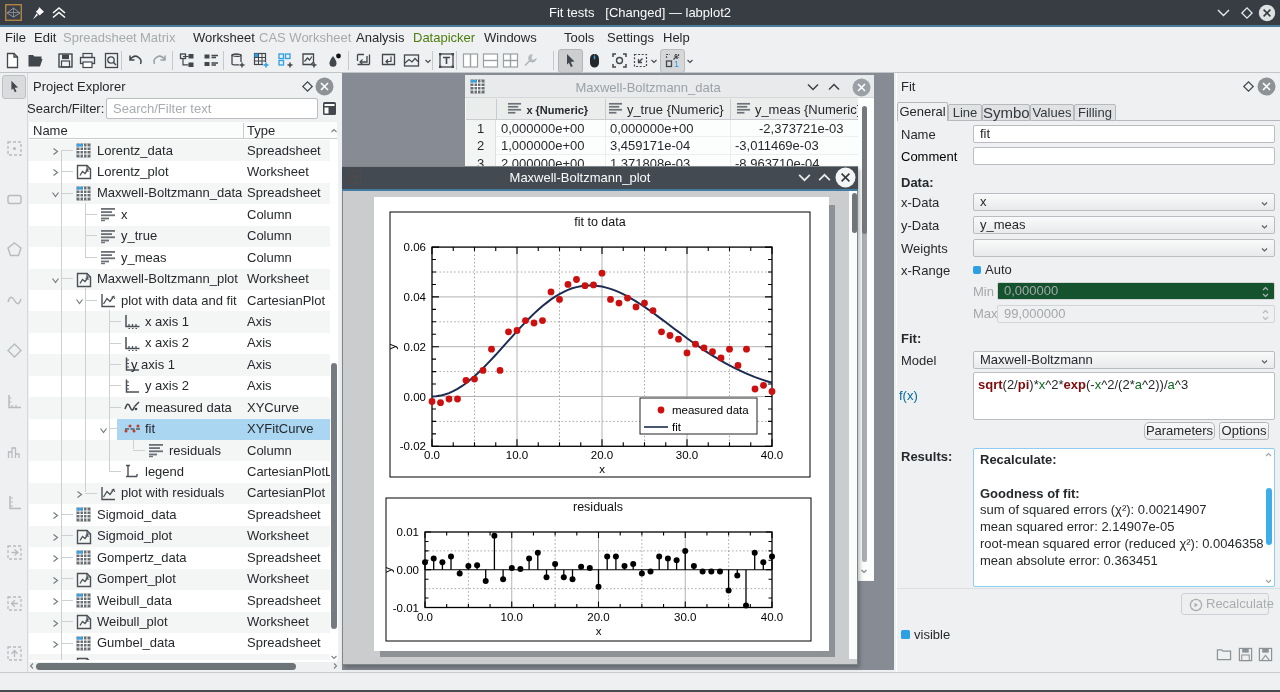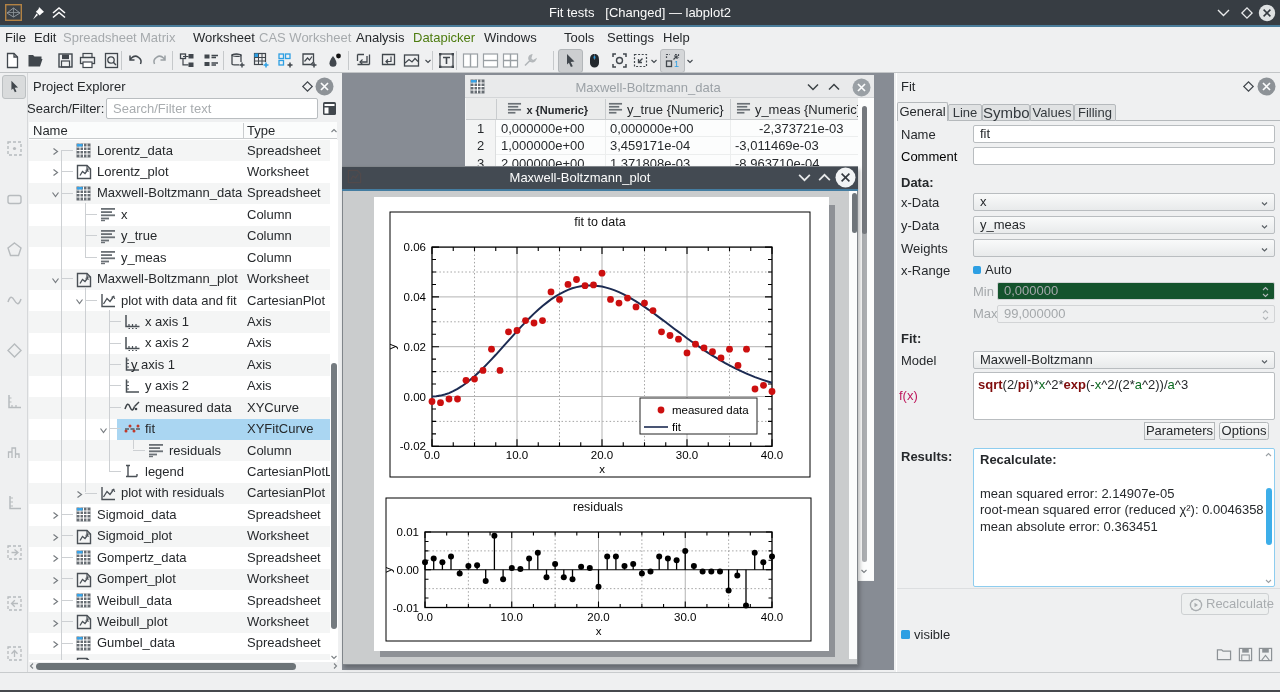--- a/index.html
+++ b/index.html
@@ -914,28 +914,30 @@
     </svg></div>
 <div style="position:absolute;left:973px;top:305.5px;height:16px;font-size:13px;line-height:16px;color:#a4a8ab;">Max</div>
 <div style="position:absolute;left:997px;top:304.5px;width:278px;height:18px;background:#eff0f1;border:1px solid #d2d4d6;border-radius:2px;font-size:13px;line-height:16px;padding-left:6px;color:#a4a8ab;">99,000000<svg style="position:absolute;right:4px;top:2px" width="9" height="14" viewBox="0 0 9 14">
       <path d="M2 5 L4.5 2.5 L7 5 M2 9 L4.5 11.5 L7 9" fill="none" stroke="#b4b8bb" stroke-width="1.1"></path>
     </svg></div>
 <div style="position:absolute;left:901px;top:331px;height:16px;font-size:13px;line-height:16px;font-weight:bold;color:#26292c;white-space:nowrap;">Fit:</div>
 <div style="position:absolute;left:901px;top:353px;height:16px;font-size:13px;line-height:16px;color:#26292c;white-space:nowrap;">Model</div>
 <div style="position:absolute;left:973px;top:351px;width:302px;height:18px;background:linear-gradient(#f9fafa,#e8eaeb);border:1px solid #b9bdc0;border-radius:2px;font-size:13px;line-height:16px;padding-left:6px;">Maxwell-Boltzmann<svg style="position:absolute;right:5px;top:5.0px" width="9" height="9" viewBox="0 0 9 9">
       <path d="M2 3.5 L4.5 6 L7 3.5" fill="none" stroke="#5a6065" stroke-width="1.2"></path>
     </svg></div>
-<div style="position:absolute;left:899px;top:388px;height:16px;font-size:13px;line-height:16px;color:#be185d;white-space:nowrap;">f(x)</div>
+<div style="position:absolute;left:899px;top:388px;height:16px;font-size:13px;line-height:16px;color:#0369a1;white-space:nowrap;">f(x)</div>
 <div style="position:absolute;left:973px;top:372px;width:302px;height:48px;background:#fff;border:1px solid #b9bdc0;border-radius:2px;font-size:13px;padding:4px 0 0 4px;"><span style="color:#7f0c0c;font-weight:bold;">sqrt</span>(2/<span style="color:#7f0c0c;font-weight:bold;">pi</span>)*<span style="color:#0a691f;">x</span>^2*<span style="color:#7f0c0c;font-weight:bold;">exp</span>(-<span style="color:#0a691f;">x</span>^2/(2*<span style="color:#0a691f;">a</span>^2))/<span style="color:#0a691f;">a</span>^3</div>
-<div style="position:absolute;left:1144px;top:422px;width:71px;height:18px;background:linear-gradient(#f8f9f9,#e9eaeb);border:1px solid #b4b8ba;border-radius:0;font-size:13px;text-align:center;line-height:16px;">Parameters</div>
+<div style="position:absolute;left:1144px;top:422px;width:71px;height:18px;background:linear-gradient(#f8f9f9,#e9eaeb);border:1px solid #b4b8ba;border-radius:5px;font-size:13px;text-align:center;line-height:16px;">Parameters</div>
 <div style="position:absolute;left:1219px;top:422px;width:50px;height:18px;background:linear-gradient(#f8f9f9,#e9eaeb);border:1px solid #b4b8ba;border-radius:2.5px;font-size:13px;text-align:center;line-height:16px;">Options</div>
 <div style="position:absolute;left:901px;top:449px;height:16px;font-size:13px;line-height:16px;font-weight:bold;color:#26292c;white-space:nowrap;">Results:</div>
 <div style="position:absolute;left:973px;top:448px;width:302px;height:139px;background:#fff;border:1px solid #8ecdef;border-radius:2px;font-size:13px;line-height:16.8px;padding:3px 0 0 6px;overflow:hidden;">
     <div style="font-weight:bold;">Recalculate:</div>
     <div>&nbsp;</div>
+    <div style="font-weight:bold;">Goodness of fit:</div>
+    <div style="white-space:nowrap;">sum of squared errors (χ²): 0.00214907</div>
     <div style="white-space:nowrap;">mean squared error: 2.14907e-05</div>
     <div style="white-space:nowrap;">root-mean squared error (reduced χ²): 0.0046358</div>
     <div style="white-space:nowrap;">mean absolute error: 0.363451</div>
   </div>
 <div style="position:absolute;left:1266px;top:488px;width:6px;height:57px;background:#3daee9;border-radius:3px;"></div>
 <svg class="ab" style="left:1264px;top:451px" width="9" height="8" viewBox="0 0 8 8">
     <path d="M1.5 5 L4 2.5 L6.5 5" fill="none" stroke="#9ba1a5" stroke-width="1.1"></path>
   </svg>
 <svg class="ab" style="left:1264px;top:577px" width="9" height="8" viewBox="0 0 8 8">
     <path d="M1.5 3 L4 5.5 L6.5 3" fill="none" stroke="#9ba1a5" stroke-width="1.1"></path>

